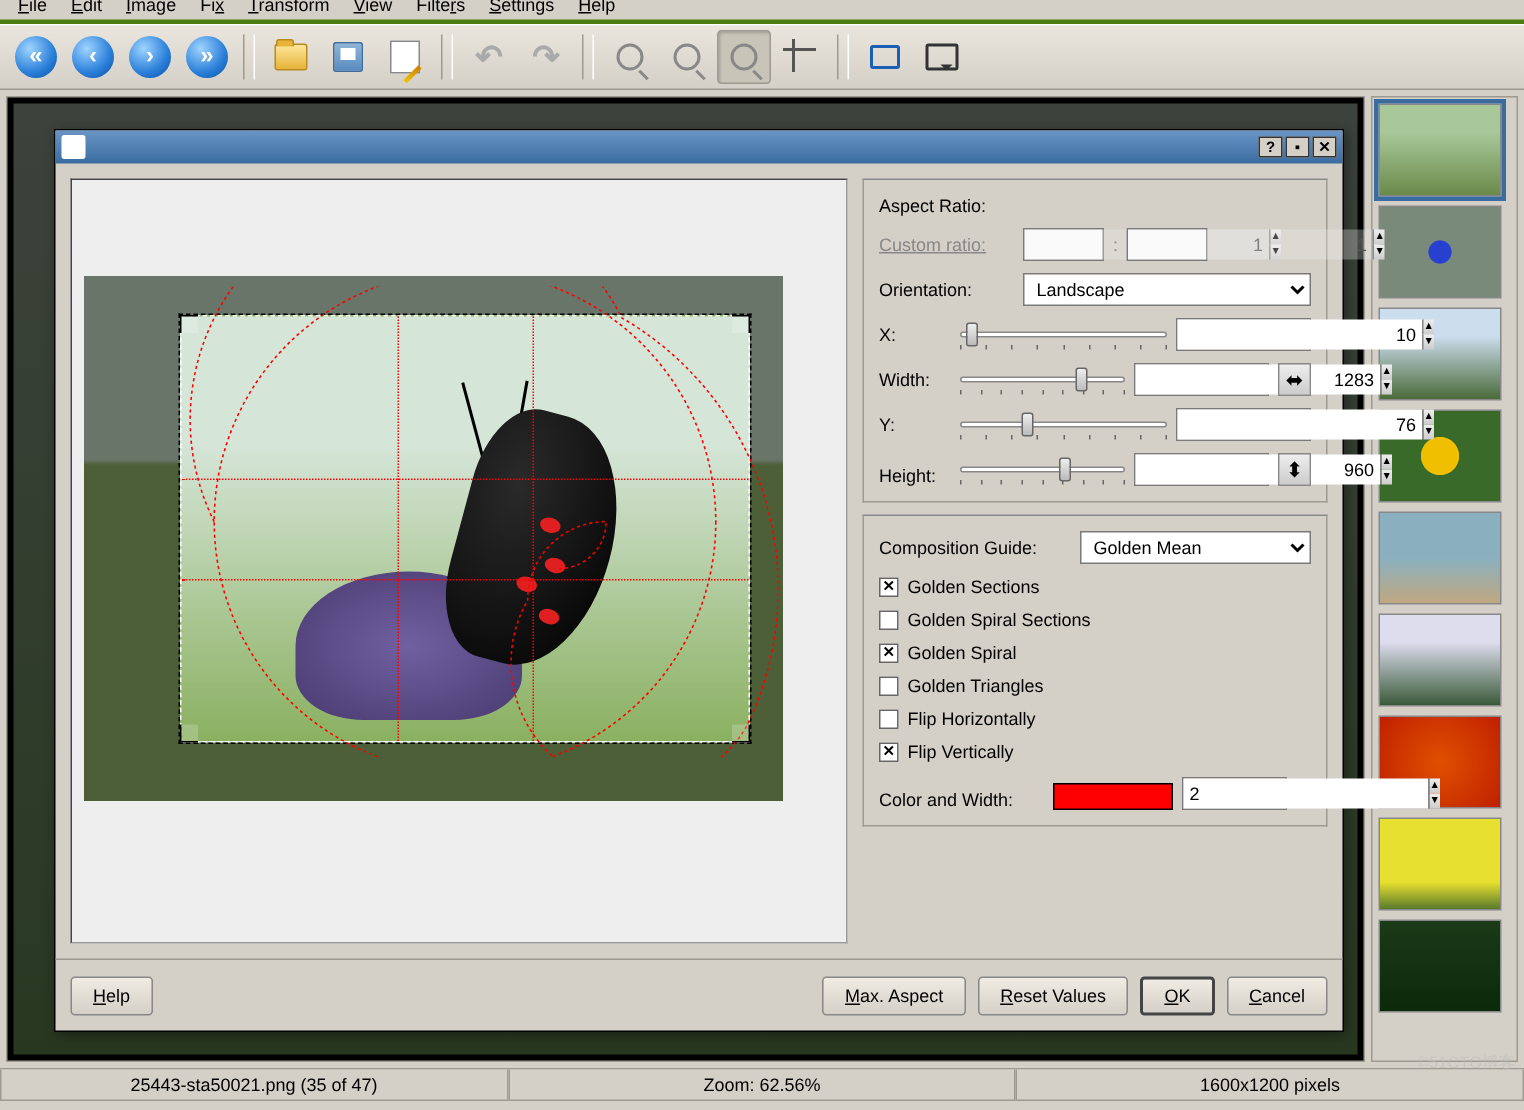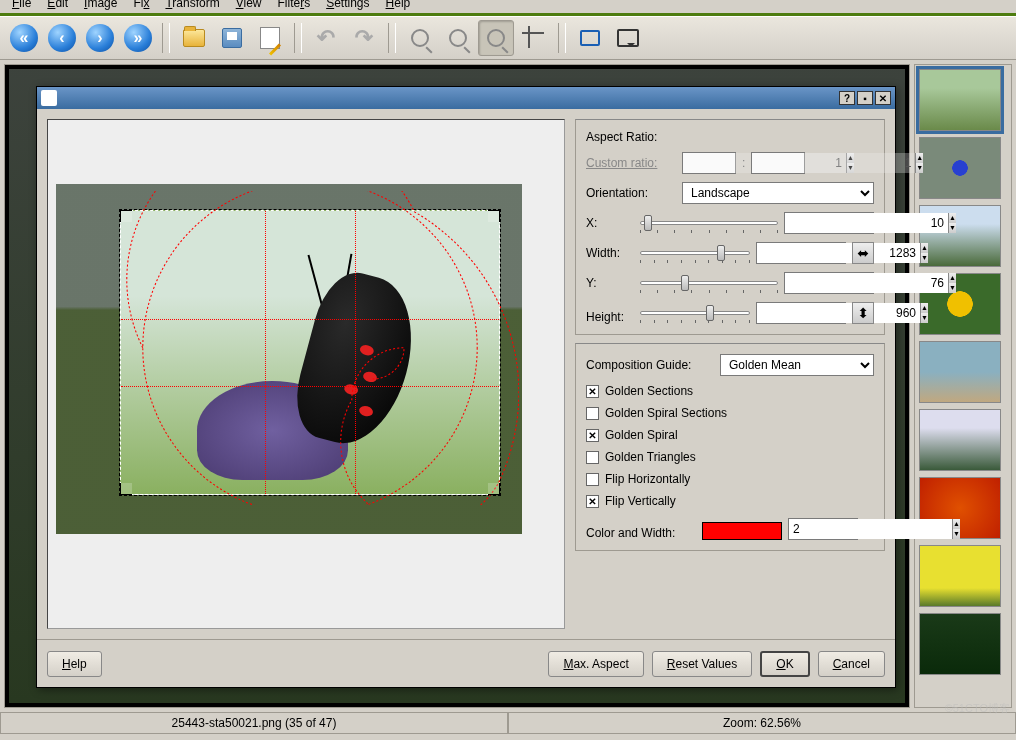--- a/index.html
+++ b/index.html
@@ -192,20 +192,21 @@
     <div class="thumb t6"></div>
     <div class="thumb t7"></div>
     <div class="thumb t8"></div>
     <div class="thumb t9"></div>
   </div>
 </div>
 
 <div class="statusbar">
   <div class="status-cell">25443-sta50021.png (35 of 47)</div>
   <div class="status-cell">Zoom: 62.56%</div>
+  <div class="status-cell">1600x1200 pixels</div>
 </div>
 
 <div class="dialog">
   <div class="dlg-title">
     <div class="ticon">✦</div>
     <div class="tbtns">
       <div class="tbtn">?</div>
       <div class="tbtn">▪</div>
       <div class="tbtn">✕</div>
     </div>

